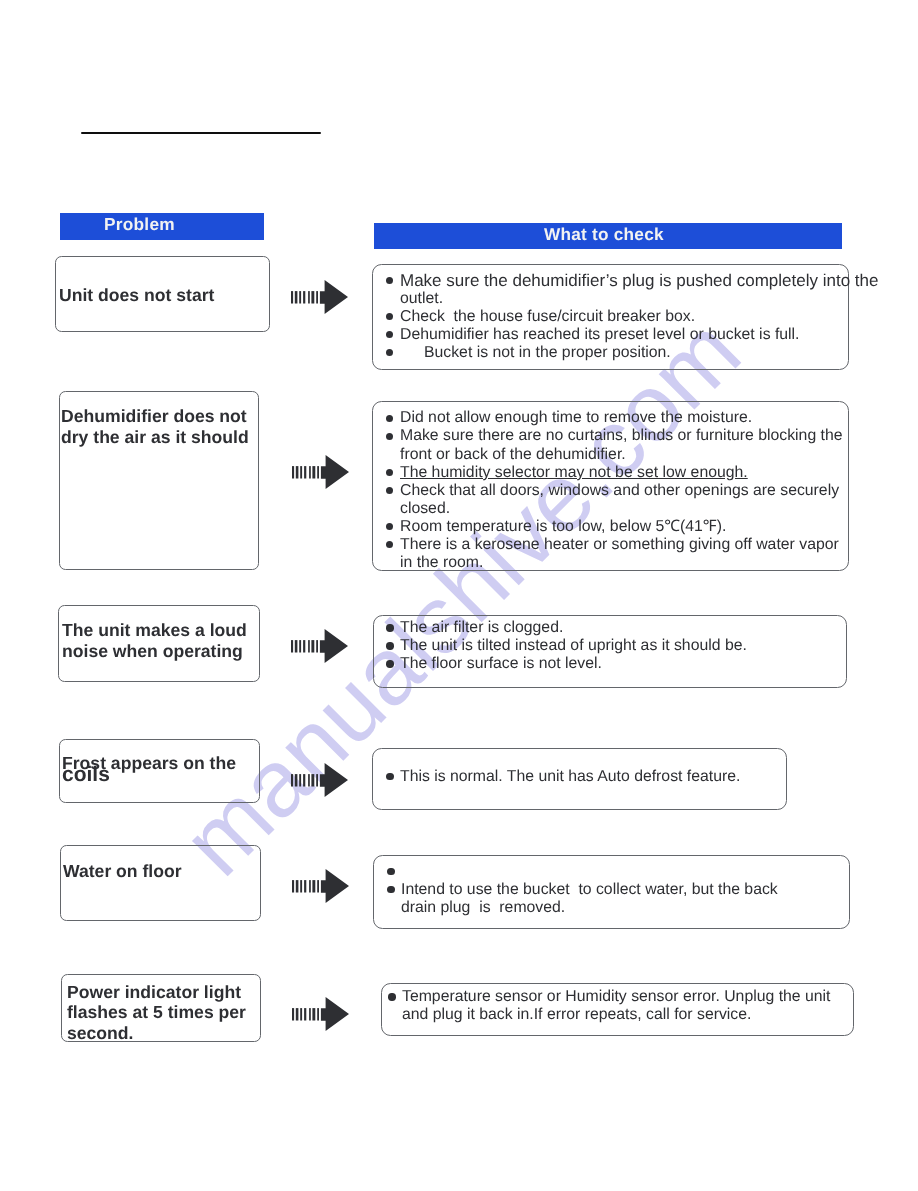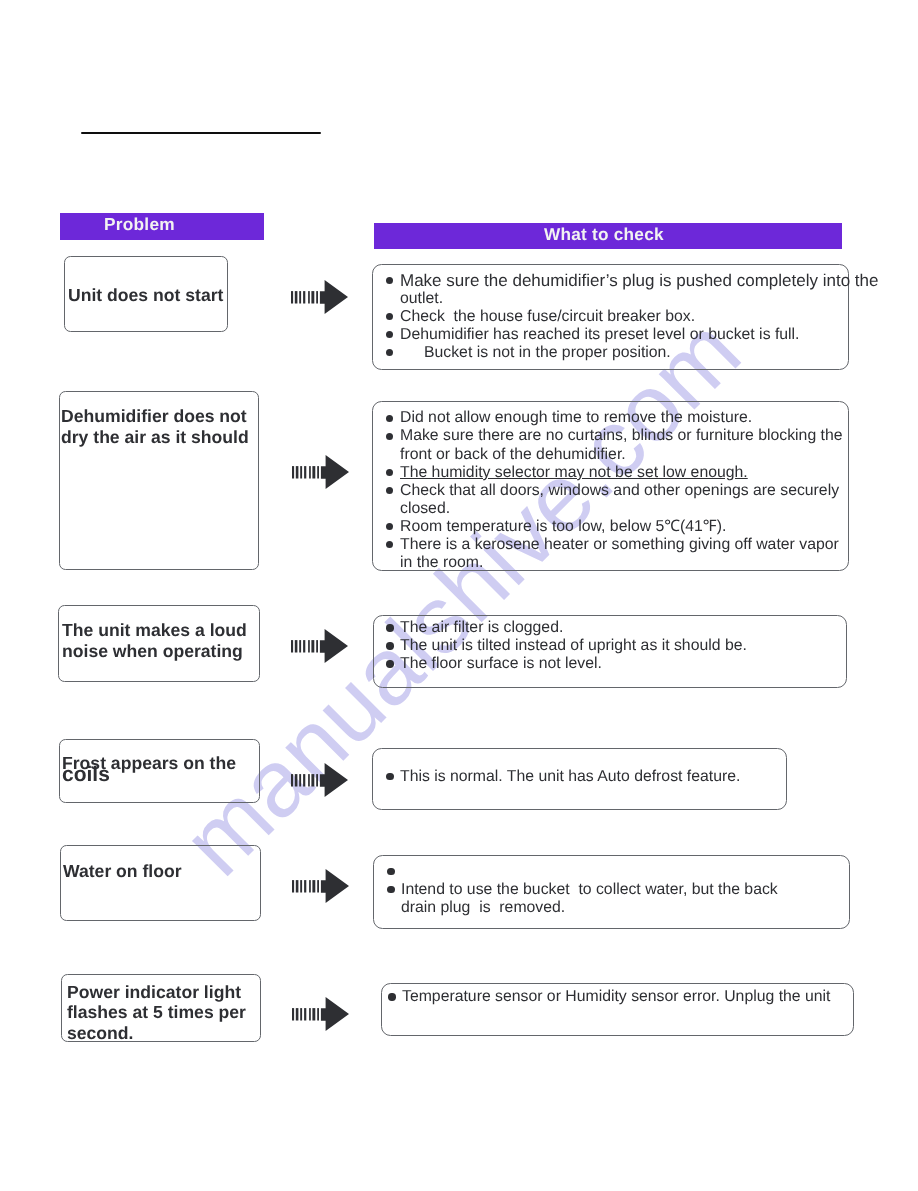--- a/index.html
+++ b/index.html
@@ -4,21 +4,21 @@
 <title>Troubleshooting</title>
 <style>
   html,body{margin:0;padding:0;}
   body{width:918px;height:1191px;background:#ffffff;position:relative;overflow:hidden;
        font-family:"Liberation Sans",sans-serif;
        -webkit-font-smoothing:antialiased;text-rendering:geometricPrecision;}
   .page{position:absolute;left:0;top:0;width:918px;height:1191px;background:#fff;}
 
   .rule{position:absolute;background:#0e0e0e;border-radius:1px;}
 
-  .hdr{position:absolute;background:#6d28d9;box-sizing:border-box;}
+  .hdr{position:absolute;background:#1d4ed8;box-sizing:border-box;}
   .hdr .hl{position:absolute;color:#f2f2f2;font-weight:bold;white-space:nowrap;will-change:transform;}
 
   .pbox,.cbox{position:absolute;border:1.1px solid #63666b;box-sizing:border-box;background:transparent;}
   .pbox{border-radius:6.5px;}
   .cbox{border-radius:9.5px;}
   .ptext{position:absolute;font-weight:bold;color:#2e2f33;white-space:pre;line-height:21px;will-change:transform;}
 
   .ck{position:absolute;color:#2e2f33;white-space:pre;line-height:18px;will-change:transform;}
   .dot{position:absolute;width:7.4px;height:7.4px;border-radius:50%;background:#2e2f33;}
 
@@ -40,21 +40,21 @@
 
   <div class="hdr" style="left:374px;top:222.5px;width:468px;height:26.5px;">
     <div class="hl" style="left:170px;top:1.2px;font-size:17.2px;letter-spacing:0.25px;">What to check</div>
   </div>
 
   <svg class="wm" viewBox="0 0 918 1191" width="918" height="1191">
     <text id="wmtext" x="223" y="881" font-family="'Liberation Sans',sans-serif" font-size="95" transform="rotate(-45 223 881)" fill="#cfcdf2">manualshive.com</text>
   </svg>
 
   <div id="rows">
-      <div class="pbox" style="left:64px;top:255.5px;width:164px;height:76.5px;">
+      <div class="pbox" style="left:55px;top:255.5px;width:215px;height:76.5px;">
         <div class="ptext" style="left:3.10px;top:28.10px;font-size:17.6px;">Unit does not start</div>
       </div>
       <div class="arrow" style="left:290.7px;top:279.6px;"><svg width="58" height="34" viewBox="0 0 58 34">
     <g fill="#2e2f33">
       <rect x="0.0" y="11.1" width="2.1" height="12.4"></rect>
       <rect x="3.8" y="11.1" width="2.6" height="12.4"></rect>
       <rect x="8.2" y="11.1" width="1.9" height="12.4"></rect>
       <rect x="12.1" y="11.1" width="2.2" height="12.4"></rect>
       <rect x="17.1" y="11.1" width="1.7" height="12.4"></rect>
       <rect x="20.4" y="11.1" width="2.9" height="12.4"></rect>
@@ -184,16 +184,17 @@
       <rect x="12.1" y="11.1" width="2.2" height="12.4"></rect>
       <rect x="17.1" y="11.1" width="1.7" height="12.4"></rect>
       <rect x="20.4" y="11.1" width="2.9" height="12.4"></rect>
       <rect x="25.2" y="11.1" width="1.8" height="12.4"></rect>
       <path d="M28.9 11.3 H33.6 V0 L57.0 17.0 L33.6 33.9 V23.8 H28.9 Z"></path>
     </g>
   </svg></div>
       <div class="cbox" style="left:380.7px;top:982.9px;width:473.6px;height:53.5px;">
         <div class="dot" style="left:6.65px;top:9.30px;"></div>
         <div class="ck" style="left:20.70px;top:4.10px;font-size:15.8px;">Temperature sensor or Humidity sensor error. Unplug the unit</div>
+        <div class="ck" style="left:20.70px;top:22.17px;font-size:15.8px;">and plug it back in.If error repeats, call for service.</div>
       </div>
     </div>
 
 </div>
 
 </body></html>

